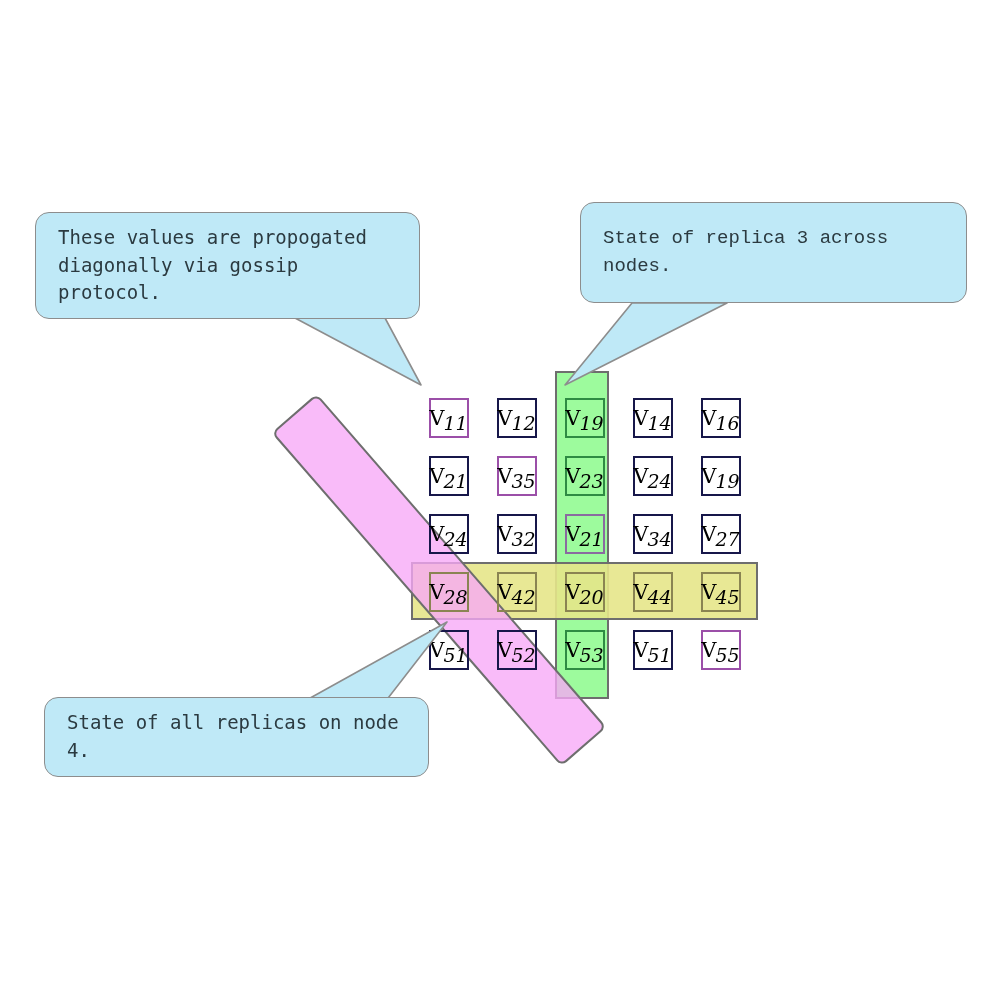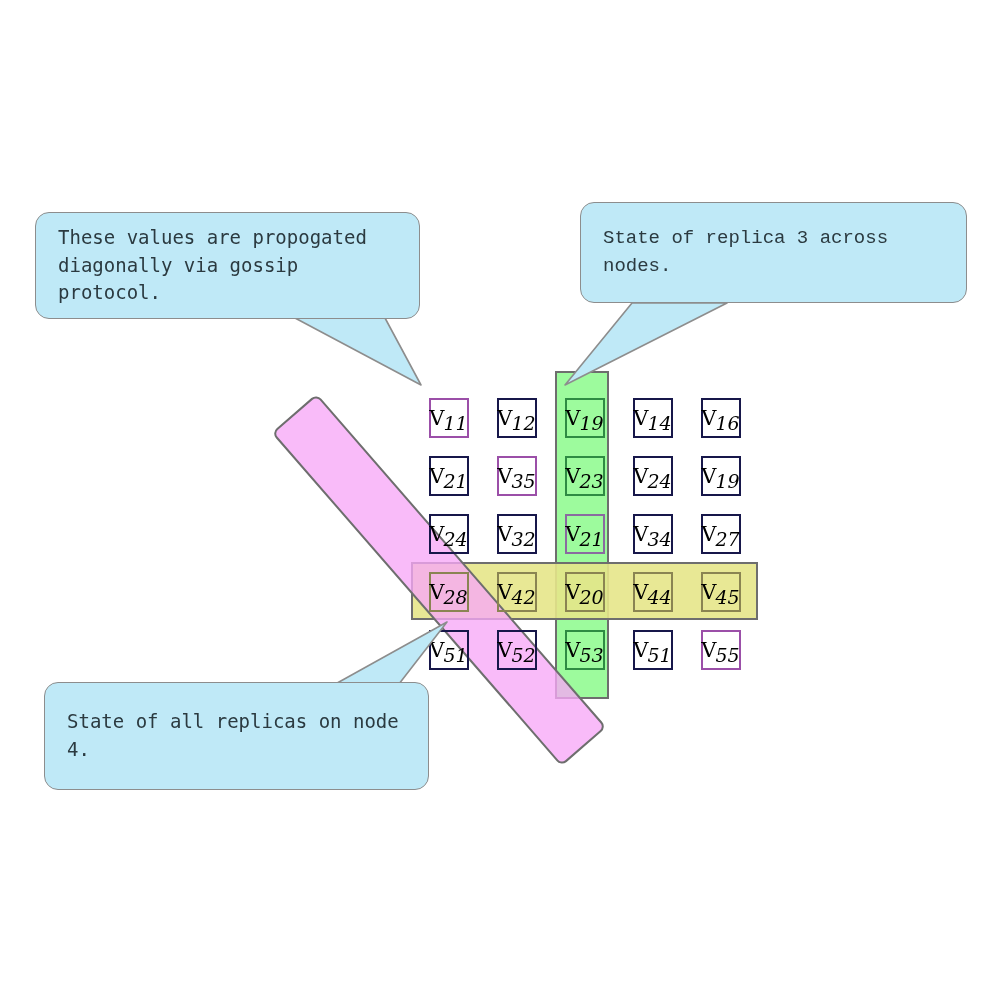--- a/index.html
+++ b/index.html
@@ -104,22 +104,22 @@
     left: 35px; top: 212px;
     width: 385px; height: 107px;
   }
   #callout-replica3 {
     left: 580px; top: 202px;
     width: 387px; height: 101px;
     justify-content: center;
     font-family: Liberation Mono, monospace;
   }
   #callout-node4 {
-    left: 44px; top: 682px;
-    width: 385px; height: 108px;
+    left: 44px; top: 697px;
+    width: 385px; height: 80px;
   }
 </style>
 </head>
 <body>
 
 <div id="canvas">
 
   <svg id="layer-bands" class="layer" viewBox="0 0 1000 1000">
 
     <rect x="556" y="372" width="52" height="326" fill="#98fb98" fill-opacity="0.95" stroke="#6e6e6e" stroke-width="2"></rect>

